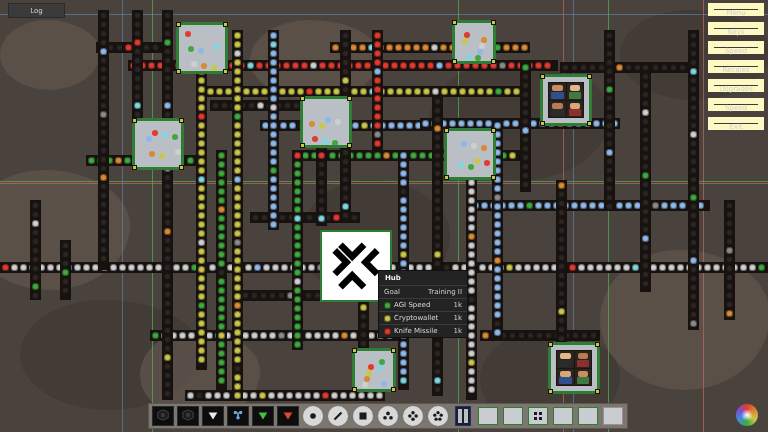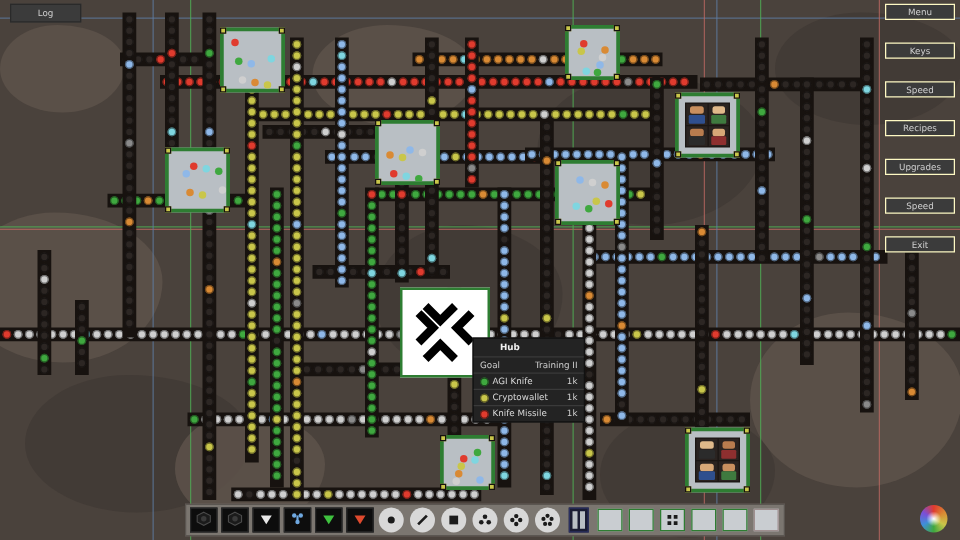--- a/index.html
+++ b/index.html
@@ -56,42 +56,42 @@
   .sp .body{position:absolute;left:2px;right:2px;bottom:1px;height:7px;border-radius:1px;}
   .nub{position:absolute;width:5px;height:5px;background:#c9c64a;border:1px solid #16120f;box-sizing:border-box;}
 
   
   .hub{position:absolute;background:#ffffff;border:2px solid #2e7d32;box-sizing:border-box;}
   .hub svg{display:block;width:100%;height:100%;}
 
   
   .tooltip{position:absolute;background:#232323;color:#d8d8d8;font-size:7px;
            border:1px solid #111;width:88px;z-index:40;}
-  .tt-title{padding:3px 21px 3px;font-weight:bold;color:#f0f0f0;font-size:7px;}
+  .tt-title{padding:3px 6px 3px;font-weight:bold;color:#f0f0f0;font-size:7px;}
   .tt-row{display:flex;justify-content:space-between;padding:2px 5px;
           border-top:1px solid #3a3a3a;font-size:7px;align-items:center;}
   .tt-row .lbl{color:#cfcfcf;}
   .tt-row .val{color:#cfcfcf;}
   .tt-item{display:flex;align-items:center;gap:3px;}
   .tt-dot{width:7px;height:7px;border-radius:50%;flex:0 0 auto;
           box-shadow:inset 0 0 0 1px rgba(0,0,0,.55);}
 
   
   .log-btn{position:absolute;left:8px;top:3px;width:55px;height:13px;
      background:#3b3b3b;border:1px solid #2a2a2a;color:#cfcfcf;font-size:7px;
      display:flex;align-items:center;justify-content:center;z-index:50;}
 
   
   .speed{position:absolute;left:0;right:0;top:3px;text-align:center;
      color:#c8c4bd;font-size:7px;z-index:50;pointer-events:none;}
 
   
   .menu{position:absolute;right:4px;top:3px;width:56px;z-index:50;}
-  .menu button{display:block;width:100%;height:13px;margin-bottom:18px;
-     background:#3b3b3b;border:1px solid #fef9c3;color:#cfcfcf;font-size:7px;
+  .menu button{display:block;width:100%;height:13px;margin-bottom:6px;
+     background:#3b3b3b;border:6px solid #fef9c3;color:#cfcfcf;font-size:7px;
      font-family:inherit;padding:0;cursor:pointer;}
 
   
   .toolbar{position:absolute;left:148px;bottom:3px;height:26px;
      background:#7b7670;border:1px solid #5b5651;display:flex;align-items:center;
      padding:0 3px;gap:3px;z-index:45;box-sizing:border-box;}
   .tb{width:22px;height:20px;display:flex;align-items:center;justify-content:center;
       box-sizing:border-box;}
   .tb-sq{background:#0d0d0d;border:1px solid #2a2a2a;}
   .tb-plain{background:transparent;}
@@ -1423,21 +1423,21 @@
   <div class="tooltip" style="left:378px;top:270px">
     <div class="tt-title">Hub</div>
     <div class="tt-row">
       <span class="lbl">Goal</span>
       <span class="val">Training II</span>
     </div>
     <div id="tt-items">
         <div class="tt-row">
           <span class="tt-item">
             <span class="tt-dot" style="background: rgb(63, 168, 63);"></span>
-            <span>AGI Knife</span>
+            <span>AGI Speed</span>
           </span>
           <span class="val">1k</span>
         </div>
         <div class="tt-row">
           <span class="tt-item">
             <span class="tt-dot" style="background: rgb(201, 198, 74);"></span>
             <span>Cryptowallet</span>
           </span>
           <span class="val">1k</span>
         </div>

